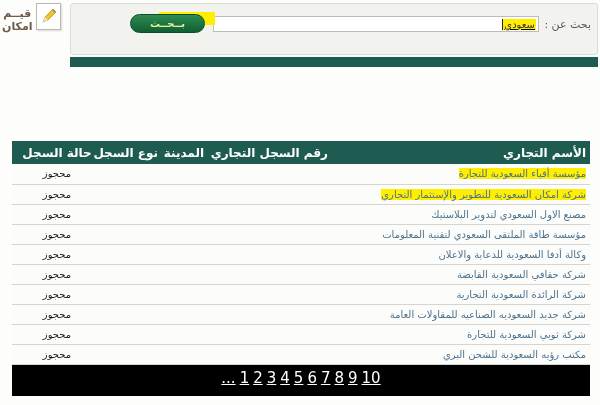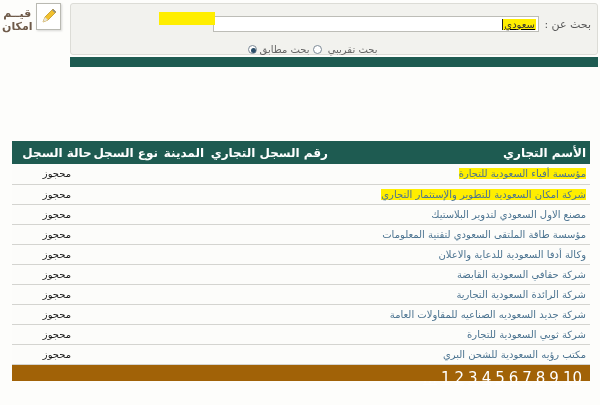--- a/index.html
+++ b/index.html
@@ -80,22 +80,22 @@
   tbody td {
     height:20px; background:#fcfcfa; border-bottom:1px solid #d4d4d0;
     font-size:10px; padding:0 4px; white-space:nowrap; overflow:hidden;
   }
   td.name-cell { text-align:right; }
   .company-link { color:#4b7390; text-decoration:none; cursor:pointer;text-align:center; }
   .company-link.hl { background:#ffee00; }
   td.status-cell { text-align:center; font-weight:normal; color:#1a1a1a; }
 
   .pagination {
-    background:#a16207; height:16px; line-height:25px;
-    text-align:right; direction:rtl; padding:0 6px;
+    background:#000000; height:31px; line-height:25px;
+    text-align:center; direction:rtl; padding:0 6px;
   }
   .page-link {
     color:#fff; font-size:15px; text-decoration:underline;
     margin:0 2px; cursor:pointer;
   }
 </style>
 </head>
 <body>
 
 <div class="page">
@@ -118,25 +118,22 @@
 
     <div class="search-panel">
       <span class="search-label">بحث عن :</span>
 
       <div class="search-input">
         <span class="query-hl">سعودي</span>
         <span class="caret"></span>
       </div>
 
       <div class="button-hl"></div>
-
-      <div class="radio-row">
-        <span class="radio sel"></span><span>بحث تقريبي</span>
-        <span class="radio"></span><span>بحث مطابق</span>
-      </div>
+      <div class="search-button">بــحــث</div>
+
     </div>
 
     <div class="teal-bar"></div>
   </div>
 
   <div class="table-wrap">
     <table>
       <colgroup>
         <col class="c-name">
           <col class="c-num">

